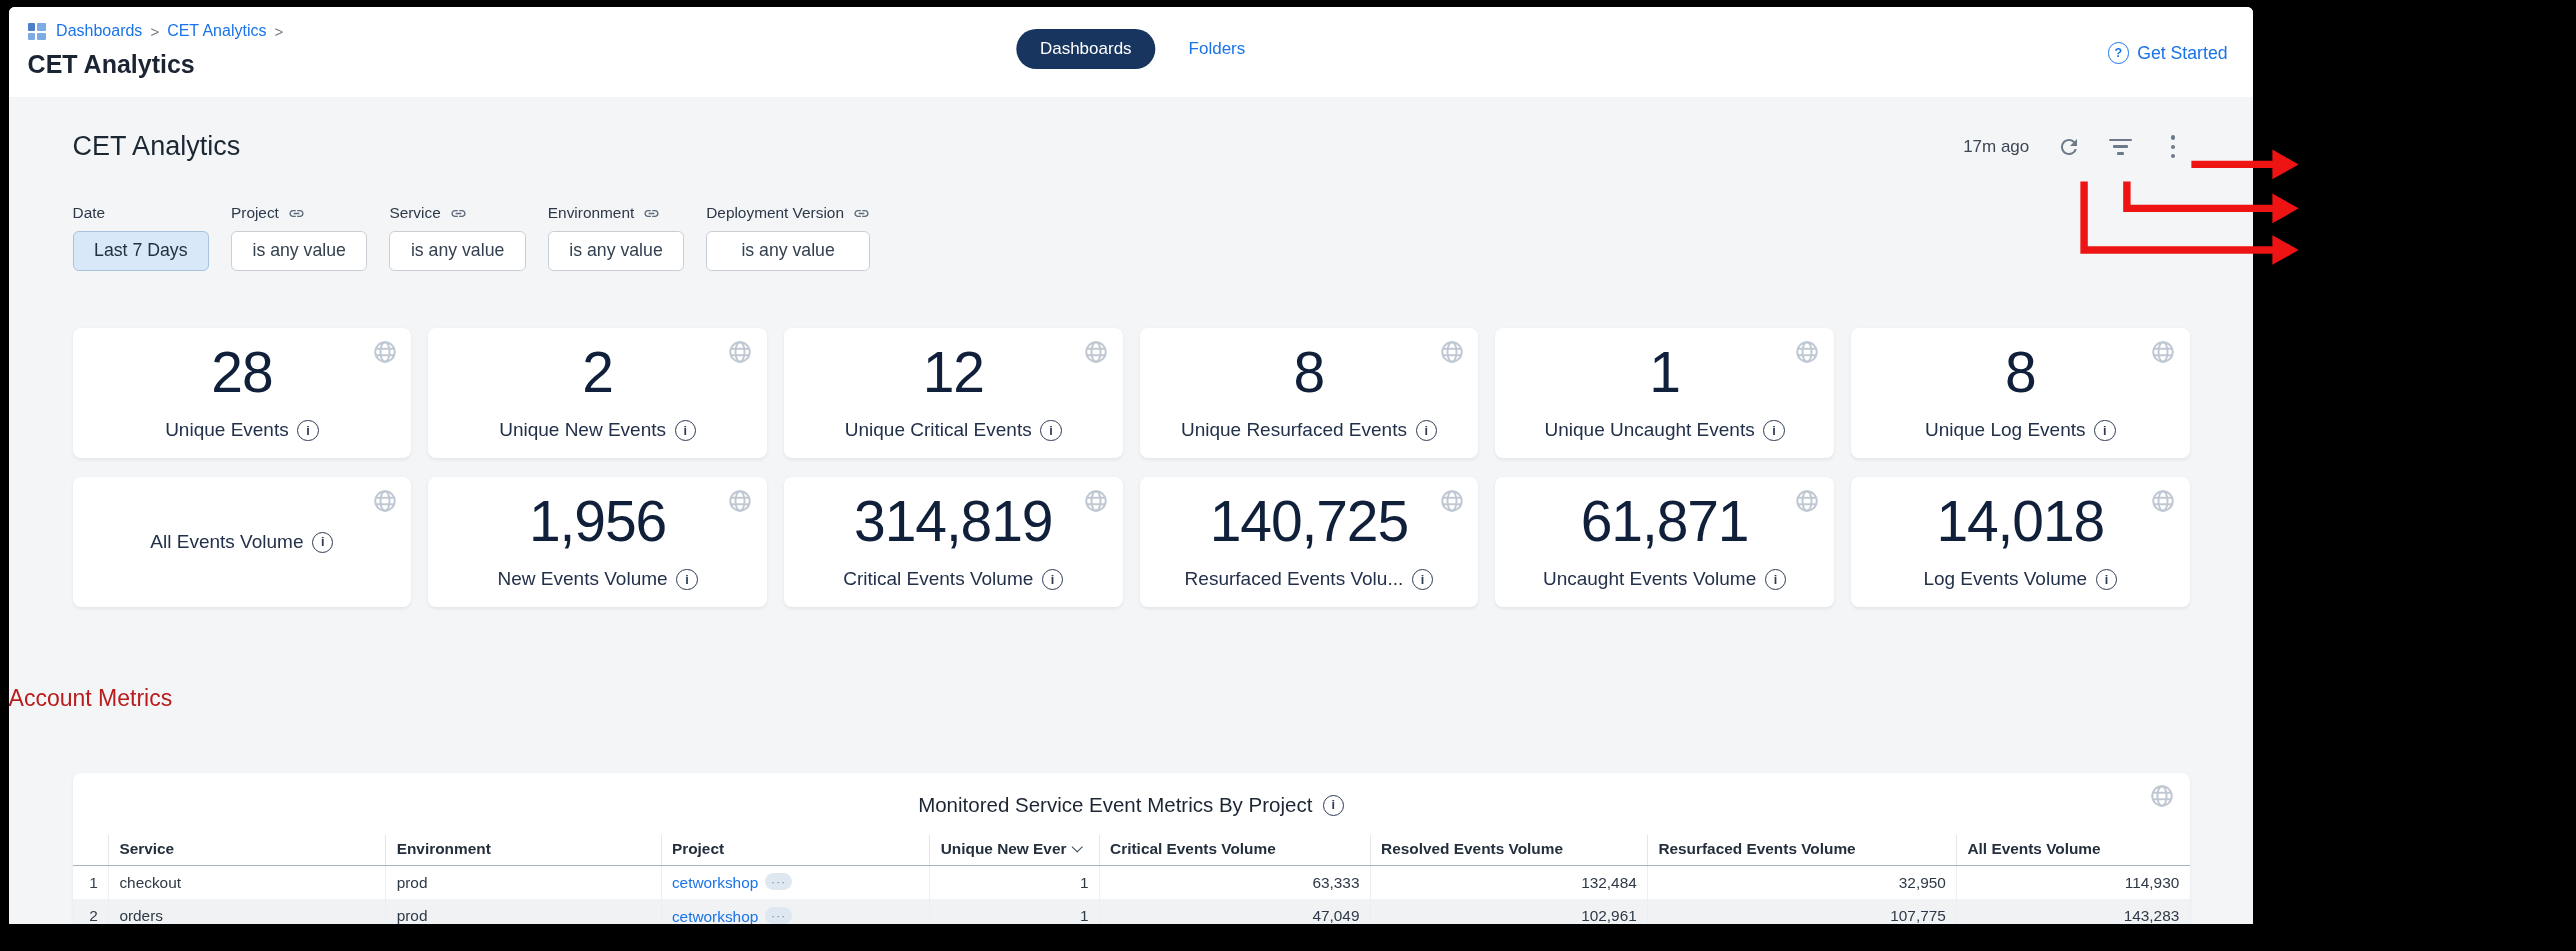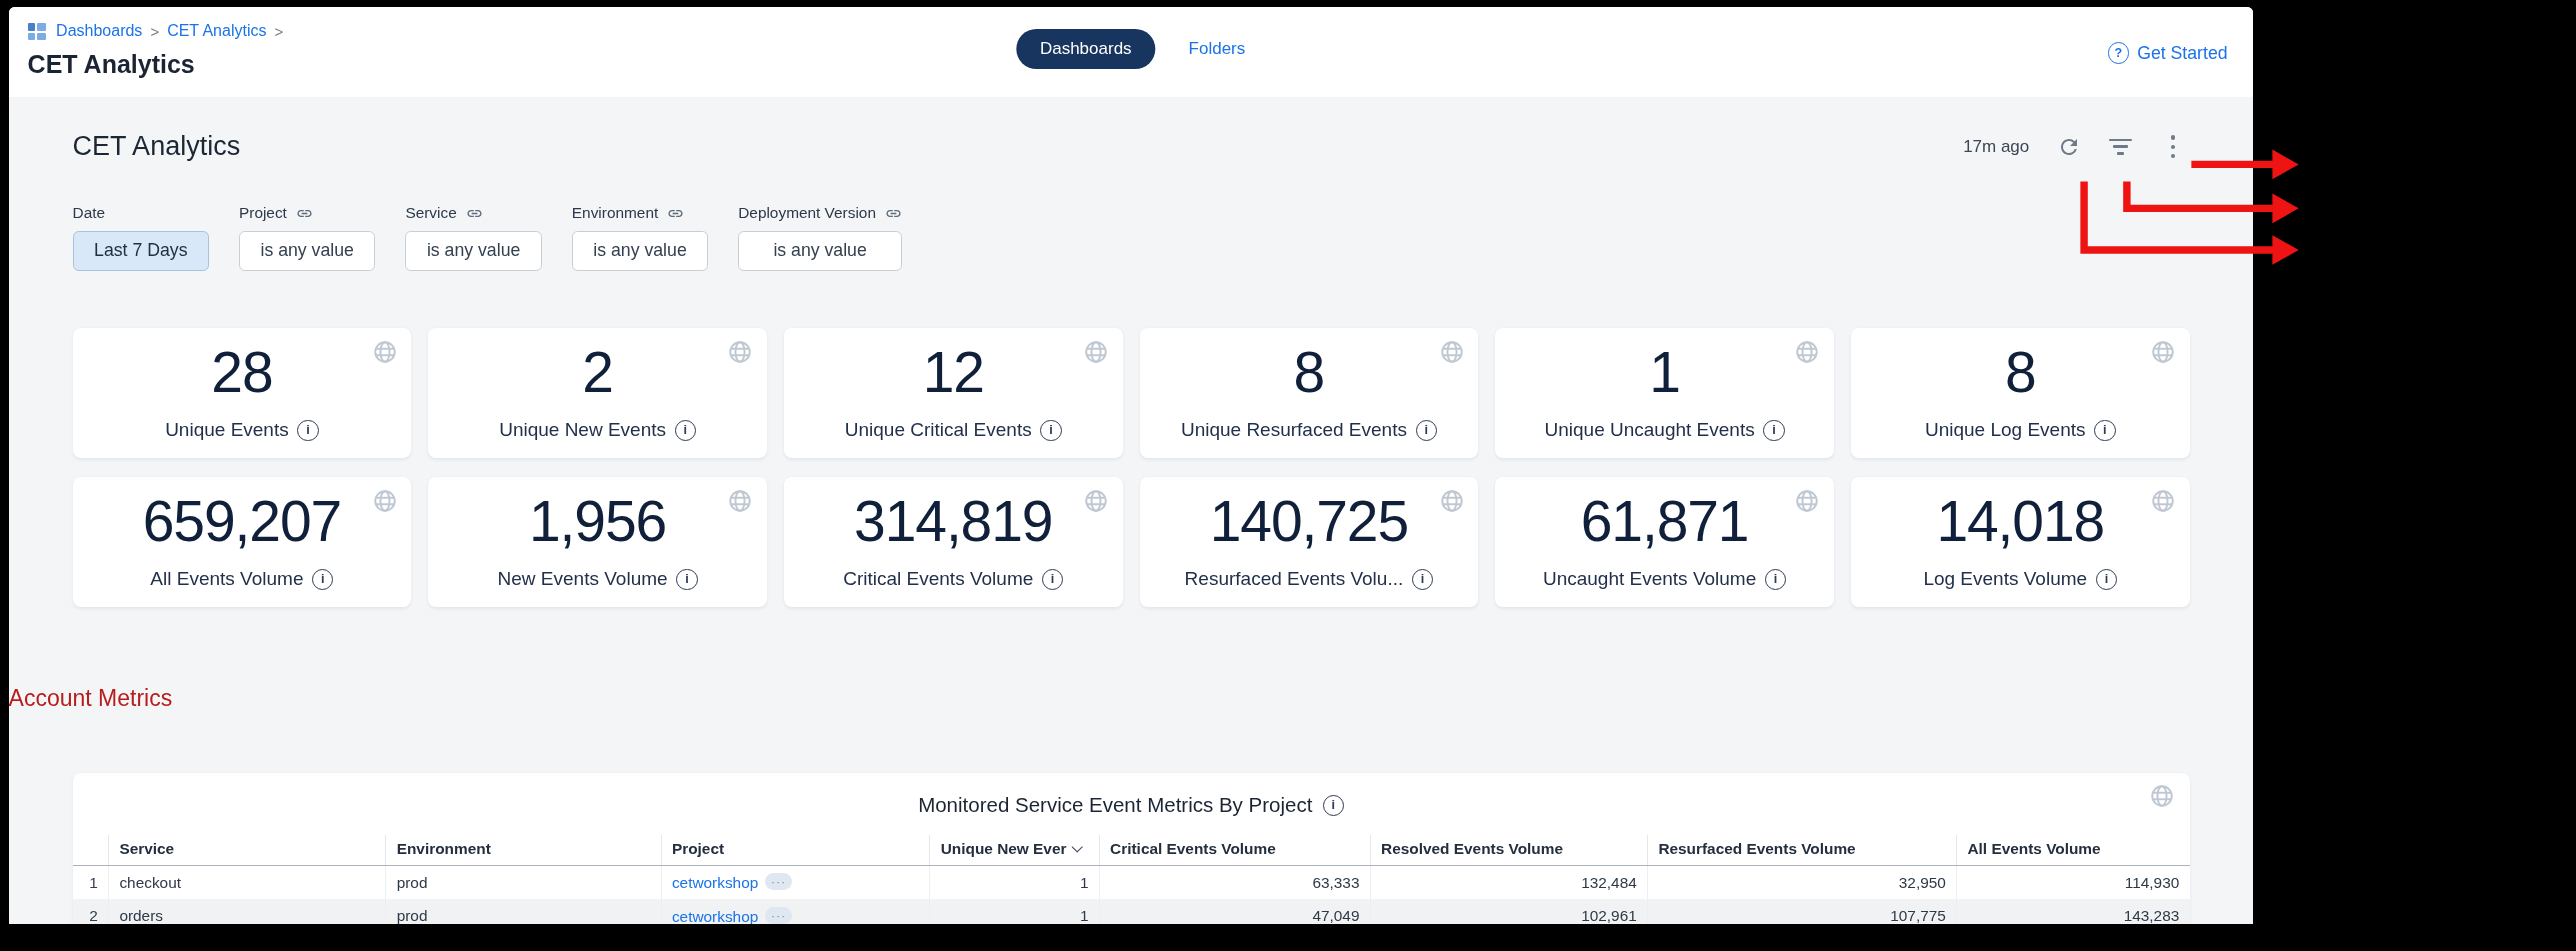--- a/index.html
+++ b/index.html
@@ -30,34 +30,34 @@
   .dash-title{font-size:27px;color:#1c2734;}
   .dash-actions{display:flex;align-items:center;gap:27px;color:#6e7a89;margin-right:10.3px;}
   .ago{font-size:17px;color:#3c4654;}
   .icon-btn{width:25px;height:25px;display:flex;align-items:center;justify-content:center;cursor:pointer;}
   .filter-glyph{display:flex;flex-direction:column;align-items:center;gap:4px;}
   .filter-glyph i{display:block;height:2.9px;background:#6e7a89;border-radius:1.1px;}
   .fg1{width:23px;}.fg2{width:15px;}.fg3{width:6.8px;}
   .kebab{display:flex;flex-direction:column;gap:4.6px;align-items:center;}
   .kebab i{width:4.6px;height:4.6px;border-radius:50%;background:#6e7a89;display:block;}
 
-  .filters{display:flex;gap:30px;margin:42px 0 0 64px;text-align:right;}
+  .filters{display:flex;gap:22px;margin:42px 0 0 64px;text-align:right;}
   .filter-group{display:flex;flex-direction:column;}
   .filter-label{display:flex;align-items:center;gap:9px;font-size:15.4px;color:#2d3848;margin-bottom:8.6px;}
   .chip{height:38px;display:flex;align-items:center;justify-content:center;padding:0 20.5px;
         font-size:17.7px;color:#33404f;background:#fff;border:1.1px solid #c9ced4;border-radius:5.7px;
         white-space:nowrap;cursor:pointer;}
   .chip.active{background:#d9e8f8;border-color:#a8c1dc;color:#22303f;}
 
   .tiles{display:grid;grid-template-columns:repeat(6,1fr);gap:19px 17px;margin:57px 63px 0 64px;}
   .tile{position:relative;background:#fff;border-radius:8px;height:130px;display:flex;
         flex-direction:column;align-items:center;justify-content:center;gap:18px;
         box-shadow:0 1.1px 3.4px rgba(30,40,60,0.07);}
   .tile-value{font-size:57px;font-weight:500;color:#10203a;letter-spacing:-1.1px;line-height:1;}
-  .tile-label{display:flex;align-items:center;gap:8.6px;font-size:19px;color:#22304a;}
+  .tile-label{display:flex;align-items:flex-end;gap:8.6px;font-size:19px;color:#22304a;}
   .info-circ{display:inline-flex;align-items:center;justify-content:center;width:19.4px;height:19.4px;
              border:1.7px solid #2c3a52;border-radius:50%;font-size:12.6px;font-weight:700;color:#2c3a52;}
   .globe{position:absolute;top:11.4px;right:13.7px;line-height:0;}
 
   .section-title{margin-top:78px;text-align:left;font-size:23px;font-weight:500;color:#b91c1c;}
 
   .table-card{position:relative;margin:61px 63px 0 64px;height:194px;background:#fff;
               border-radius:8px 8px 0 0;box-shadow:0 1.1px 3.4px rgba(30,40,60,0.07);padding-top:20.5px;}
   .table-title-row{display:flex;align-items:center;justify-content:center;gap:10.3px;
                    font-size:20.5px;font-weight:500;color:#1b2534;margin-bottom:18px;}
@@ -280,21 +280,20 @@
             </div>
         </div>
 
         <div class="tile">
           <span class="globe"><svg width="26" height="26" viewBox="0 0 24 24" fill="none" stroke="#bfc8d2" stroke-width="1.8">
                 <circle cx="12" cy="12" r="9"></circle>
                 <ellipse cx="12" cy="12" rx="4.2" ry="9"></ellipse>
                 <line x1="3.4" y1="9" x2="20.6" y2="9"></line>
                 <line x1="3.4" y1="15" x2="20.6" y2="15"></line>
               </svg></span>
-          <div class="tile-value">659,207</div>
           <div class="tile-label">
               <span>All Events Volume</span>
               <span class="info-circ">i</span>
             </div>
         </div>
 
         <div class="tile">
           <span class="globe"><svg width="26" height="26" viewBox="0 0 24 24" fill="none" stroke="#bfc8d2" stroke-width="1.8">
                 <circle cx="12" cy="12" r="9"></circle>
                 <ellipse cx="12" cy="12" rx="4.2" ry="9"></ellipse>

